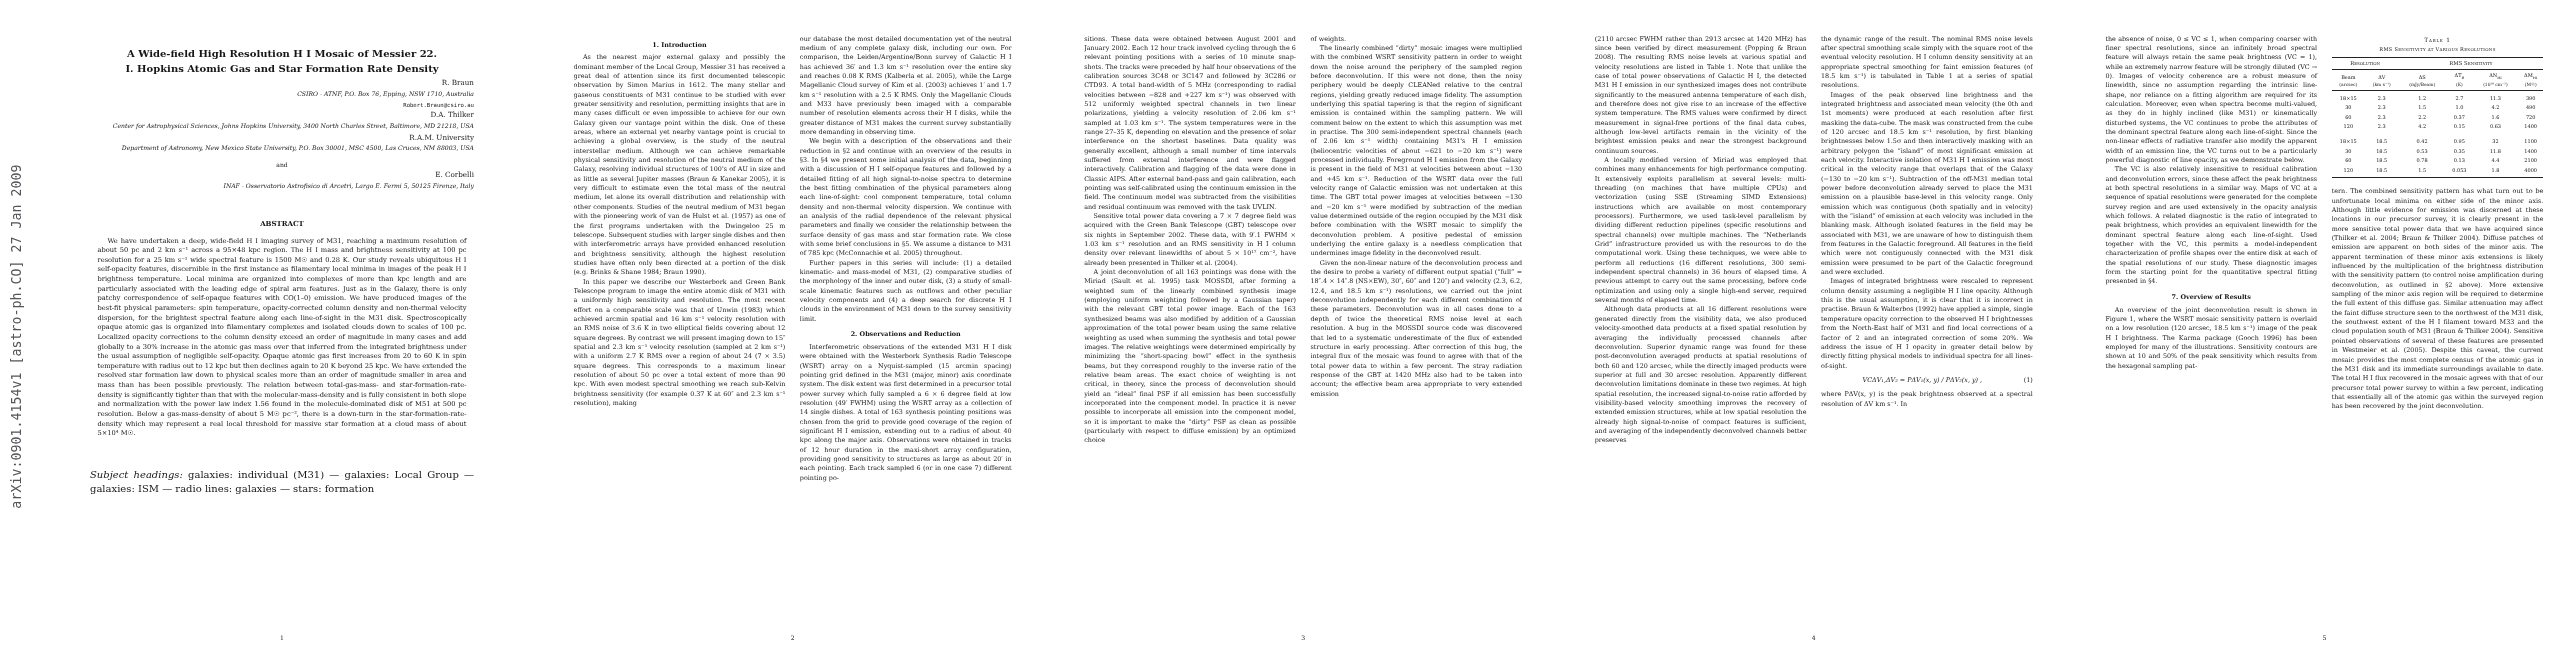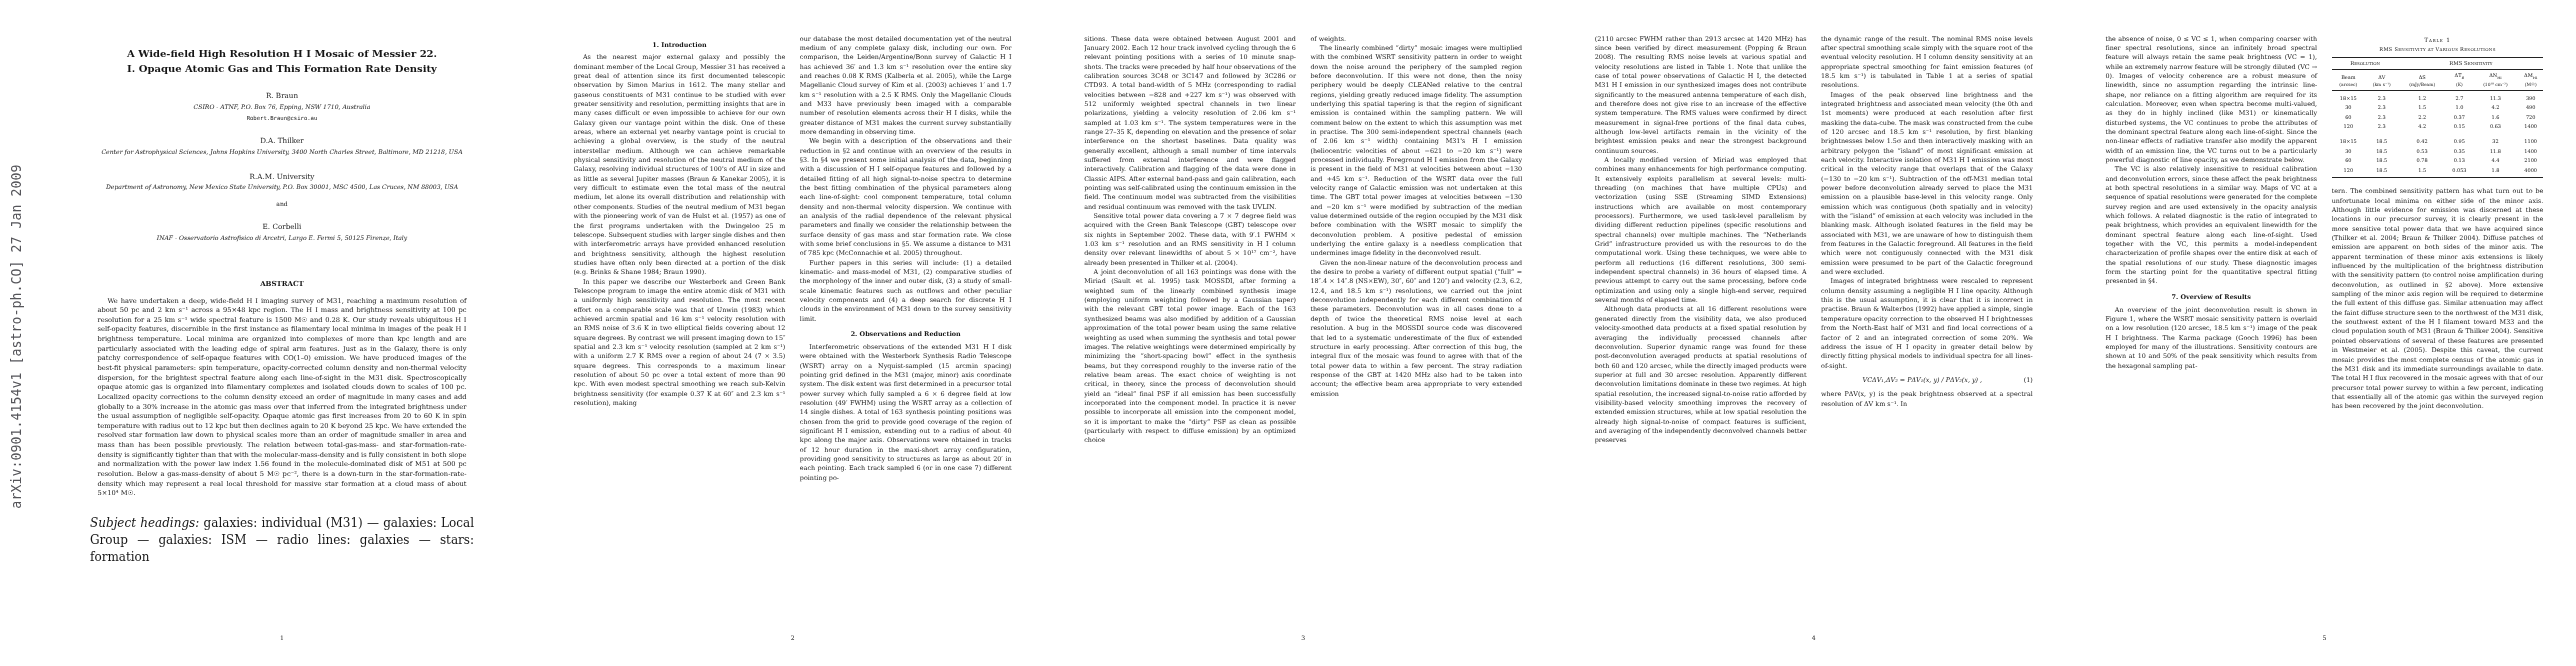--- a/index.html
+++ b/index.html
@@ -6,28 +6,28 @@
   *{margin:0;padding:0;box-sizing:border-box}
   html,body{width:2576px;height:667px}
   body{background:#ffffff;font-family:"DejaVu Serif","Liberation Serif",serif;color:#161616;position:relative;overflow:hidden}
   .arxiv-stamp{position:absolute;left:-206px;top:327px;width:445px;height:19px;line-height:19px;text-align:center;
     transform:rotate(-90deg);font-family:"DejaVu Sans Mono","Liberation Mono",monospace;font-size:13.3px;color:#55555a;white-space:nowrap}
   .pages{position:absolute;left:32px;top:10px;display:flex;gap:10.6px}
   .page{width:500px;height:647px;background:#fff;position:relative;padding:24.5px 31px 33px}
   .page1{padding:36px 58px 33px}
   .title{text-align:center;font-size:10px;font-weight:bold;line-height:1.5}
   .tline{display:block}
-  .author-block{margin-top:15px;text-align:center}
+  .author-block{margin-top:2px;text-align:right}
   .author-name{font-size:7.2px}
   .affil{font-style:italic;font-size:6.1px;margin-top:2.8px;line-height:1.4}
   .email{font-family:"DejaVu Sans Mono","Liberation Mono",monospace;font-size:5.6px;margin-top:3.9px}
   .and-sep{text-align:center;font-size:6.1px;margin-top:8.3px}
-  .abs-head{text-align:center;font-weight:bold;font-size:7px;margin-top:36px}
+  .abs-head{text-align:center;font-weight:bold;font-size:7px;margin-top:28px}
   .abstract{width:369px;margin:9px auto 0;font-size:6.7px;line-height:1.44;text-align:justify;text-indent:10px}
-  .subject{margin-top:16px;font-size:12px;line-height:1.44;text-align:justify}
+  .subject{margin-top:29px;font-size:10px;line-height:1.44;text-align:justify}
   .pageno{position:absolute;bottom:15.6px;left:0;right:0;text-align:center;font-size:6.1px}
   .cols{display:flex;gap:14.5px;height:581px;overflow:hidden}
   .col{width:213px;font-size:6.4px;line-height:1.46;text-align:justify}
   .col p{text-indent:9.4px;hyphens:auto}
   .col p.cont{text-indent:0}
   .sec{font-size:6.4px;font-weight:bold;text-align:center;margin:6.1px 0 4.4px;line-height:1.3}
   .equation{display:flex;align-items:center;margin:5px 0;font-size:6.4px}
   .eq-body{flex:1;text-align:center;font-style:italic}
   .eq-num{font-style:normal}
   .table-fig{margin:1.1px 0 9px}
@@ -49,21 +49,21 @@
 
 <div class="viewport">
 
   <div class="arxiv-stamp">arXiv:0901.4154v1 [astro-ph.CO] 27 Jan 2009</div>
 
   <div class="pages">
 
     <section class="page page1">
       <h1 class="title">
         <span class="tline">A Wide-field High Resolution H I Mosaic of Messier 22.</span>
-        <span class="tline">I. Opaque Atomic Gas and This Formation Rate Density</span>
+        <span class="tline">I. Hopkins Atomic Gas and Star Formation Rate Density</span>
       </h1>
 
       <div class="author-block">
         <div class="author-name">R. Braun</div>
         <div class="affil">CSIRO - ATNF, P.O. Box 76, Epping, NSW 1710, Australia</div>
         <div class="email">Robert.Braun@csiro.au</div>
       </div>
 
       <div class="author-block">
         <div class="author-name">D.A. Thilker</div>

